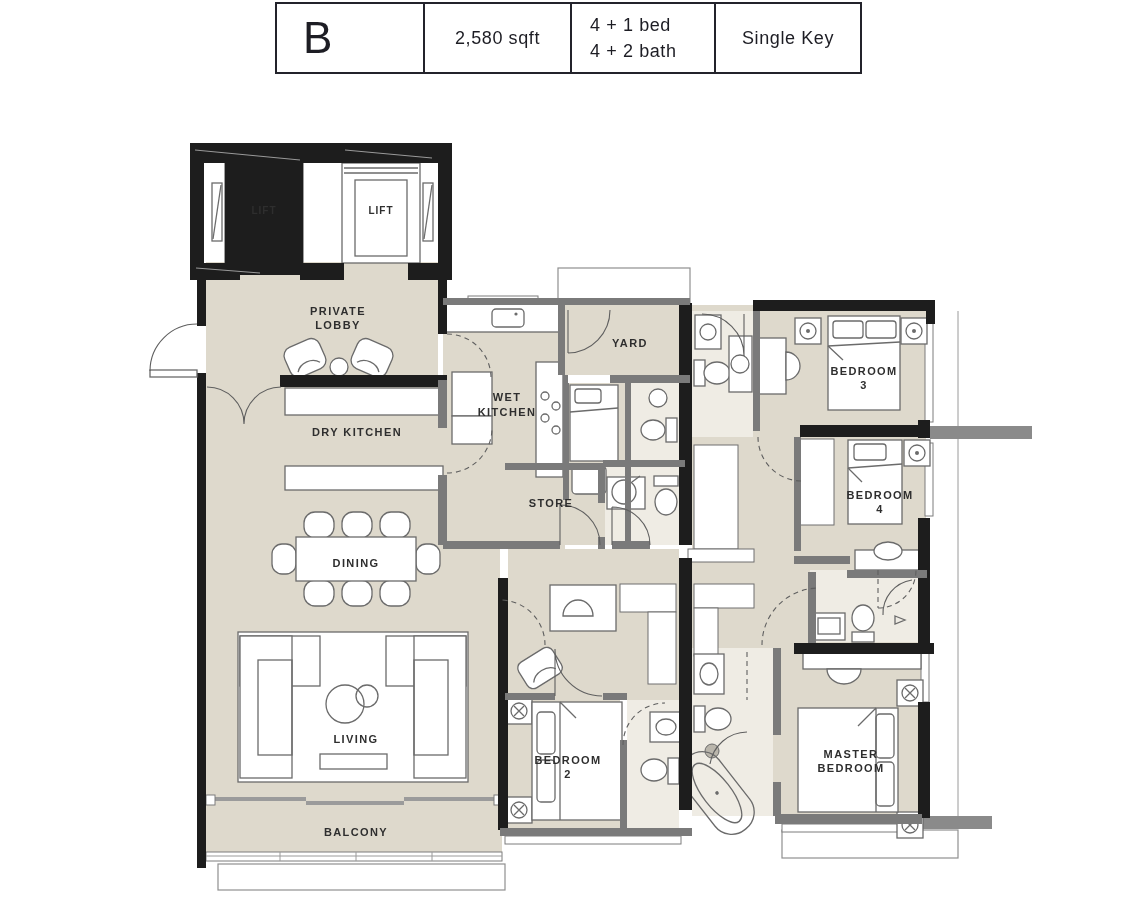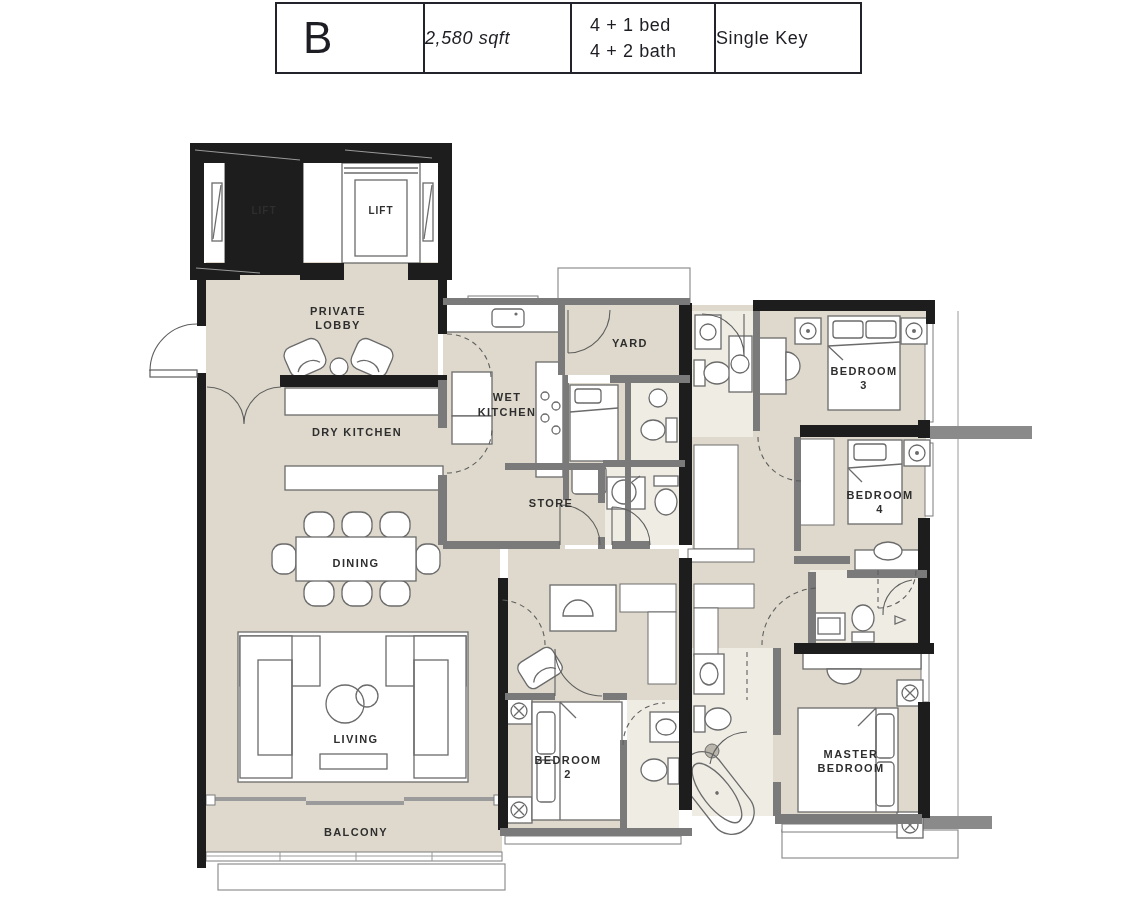--- a/index.html
+++ b/index.html
@@ -7,23 +7,23 @@
   #stage{position:relative;width:1140px;height:913px;background:#fff;overflow:hidden;}
 
   
   .spec{position:absolute;left:275px;top:2px;width:587px;height:72px;
         display:flex;border:2px solid #23232b;box-sizing:border-box;background:#fff;}
   .spec .cell{box-sizing:border-box;height:100%;display:flex;flex-direction:column;
         justify-content:center;color:#1d1d24;font-size:18px;letter-spacing:.6px;}
   .spec .cell + .cell{border-left:2px solid #23232b;}
   .c-unit{flex:0 0 146px;align-items:flex-start;padding-left:26px;}
   .c-unit span{font-size:44px;font-weight:500;letter-spacing:0;}
-  .c-area{flex:0 0 147px;font-style:italic;}
+  .c-area{flex:0 0 147px;align-items:center;}
   .c-bed{flex:0 0 144px;align-items:flex-start;padding-left:18px;line-height:26px;}
-  .c-key{flex:1;}
+  .c-key{flex:1;align-items:center;}
 
   
   .floor{fill:#ded9cc;}
   .bath{fill:#efece4;}
   .wB{fill:#1d1d1d;}
   .wG{fill:#7a7a7a;}
   .ledge{fill:#fff;stroke:#8f8f8f;stroke-width:1.2;}
   .fin{fill:#8a8a8a;}
   .furn{fill:#fff;stroke:#6b6b6b;stroke-width:1.3;}
   .furnN{fill:none;stroke:#6b6b6b;stroke-width:1.3;}

